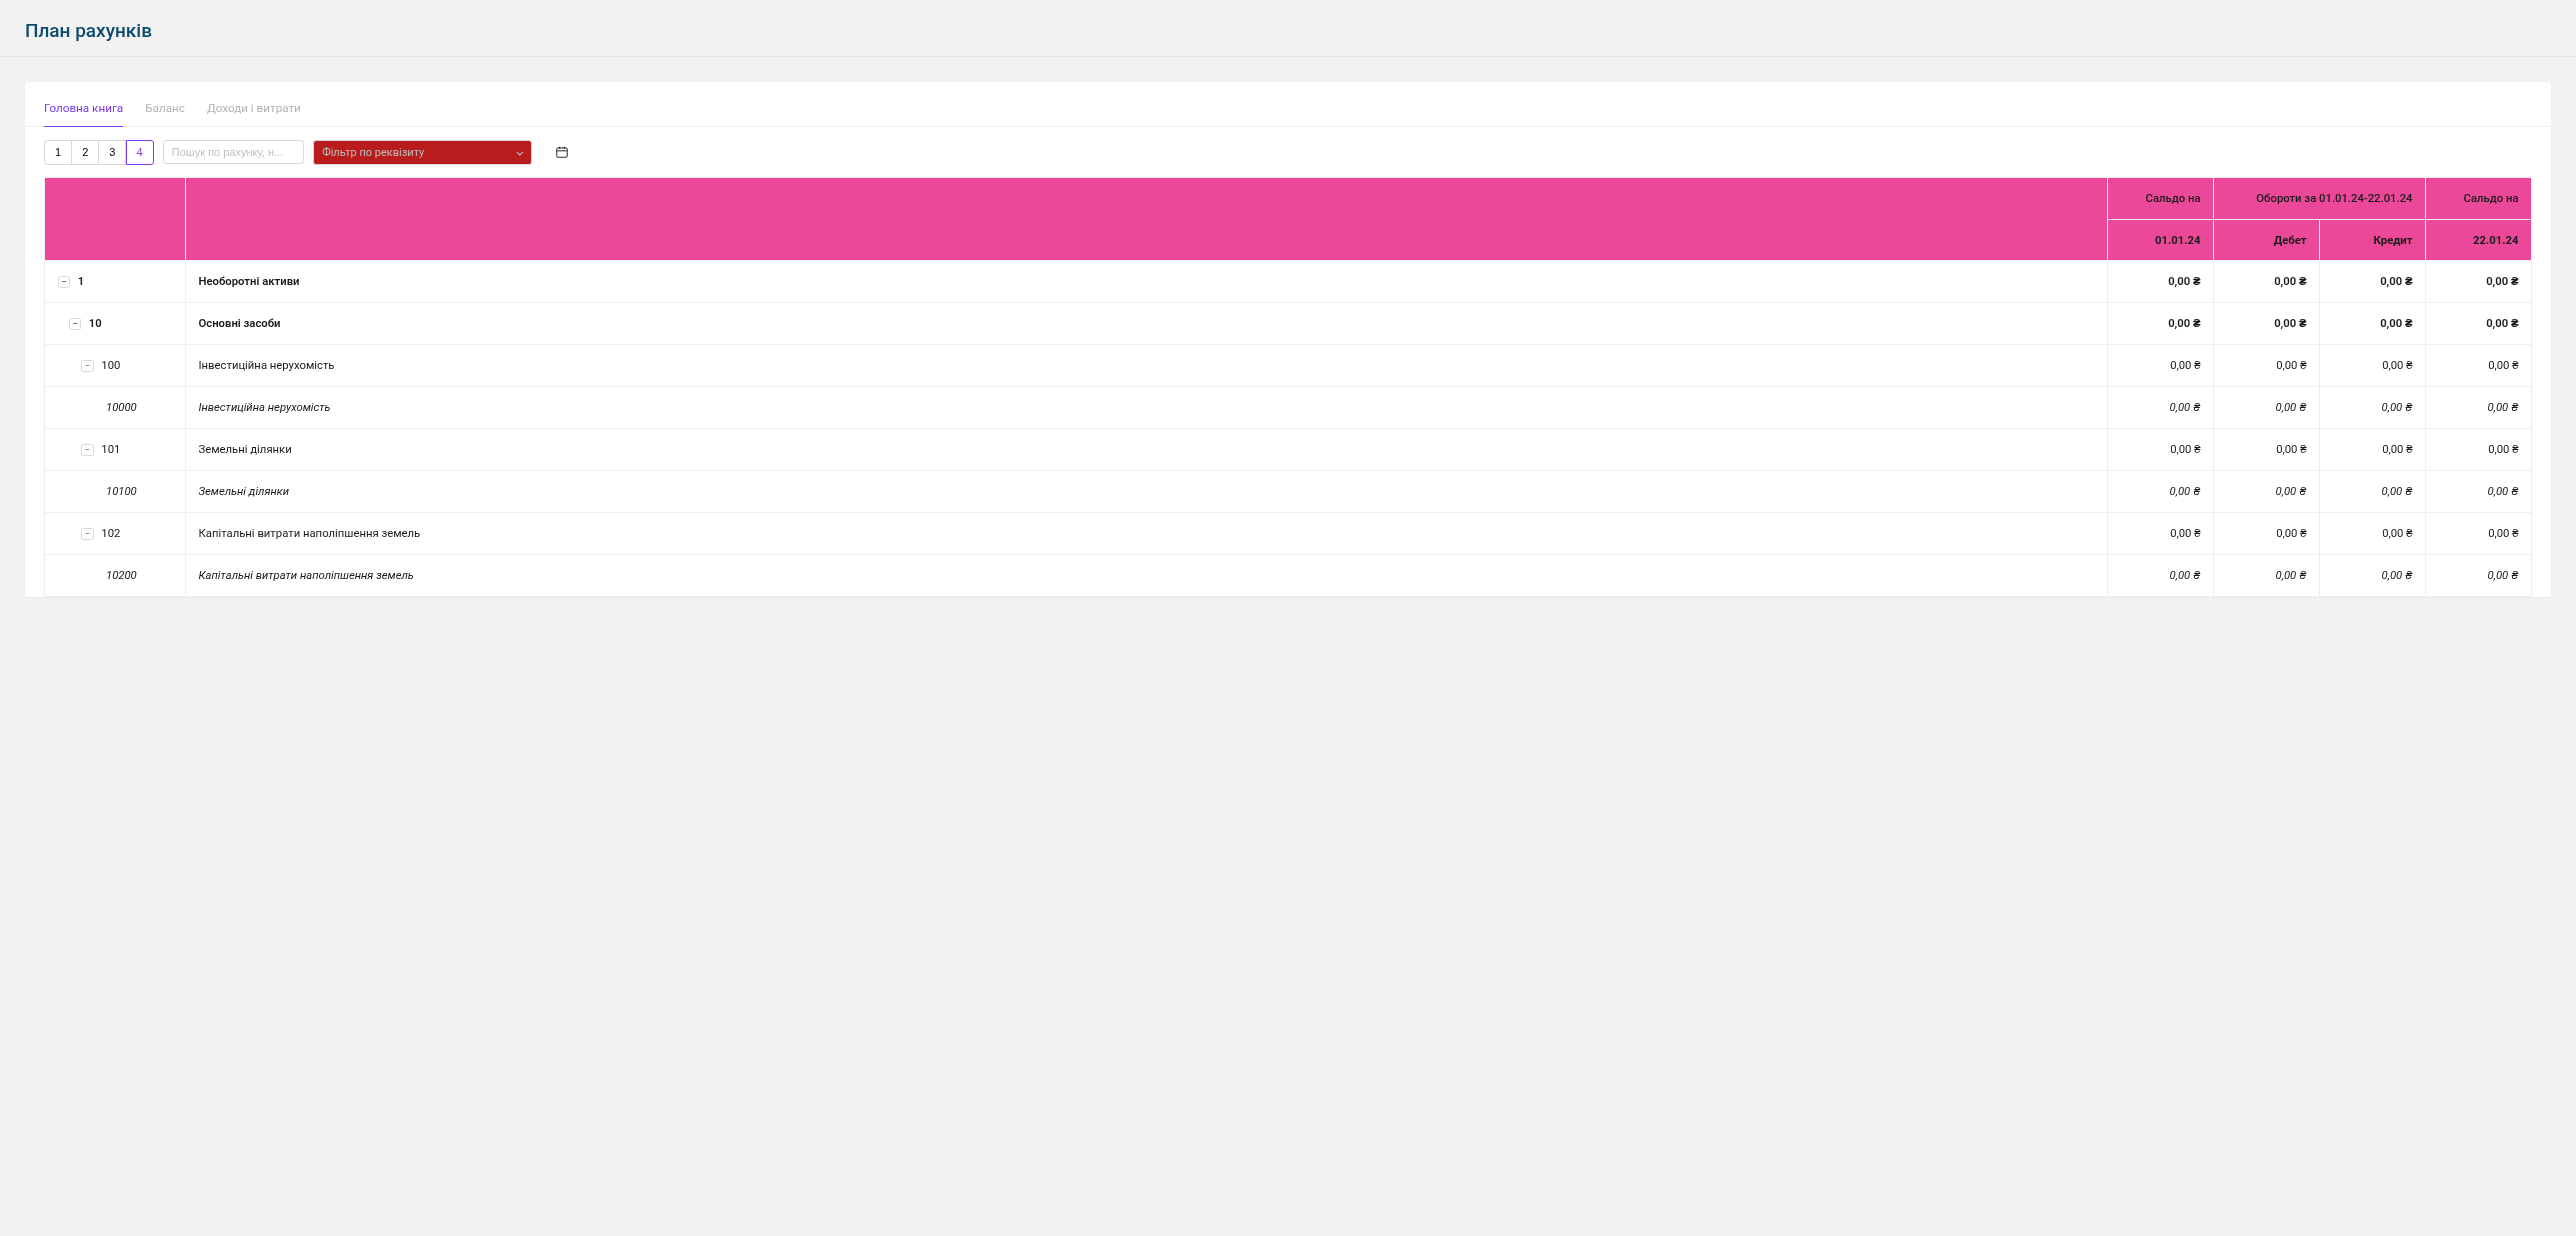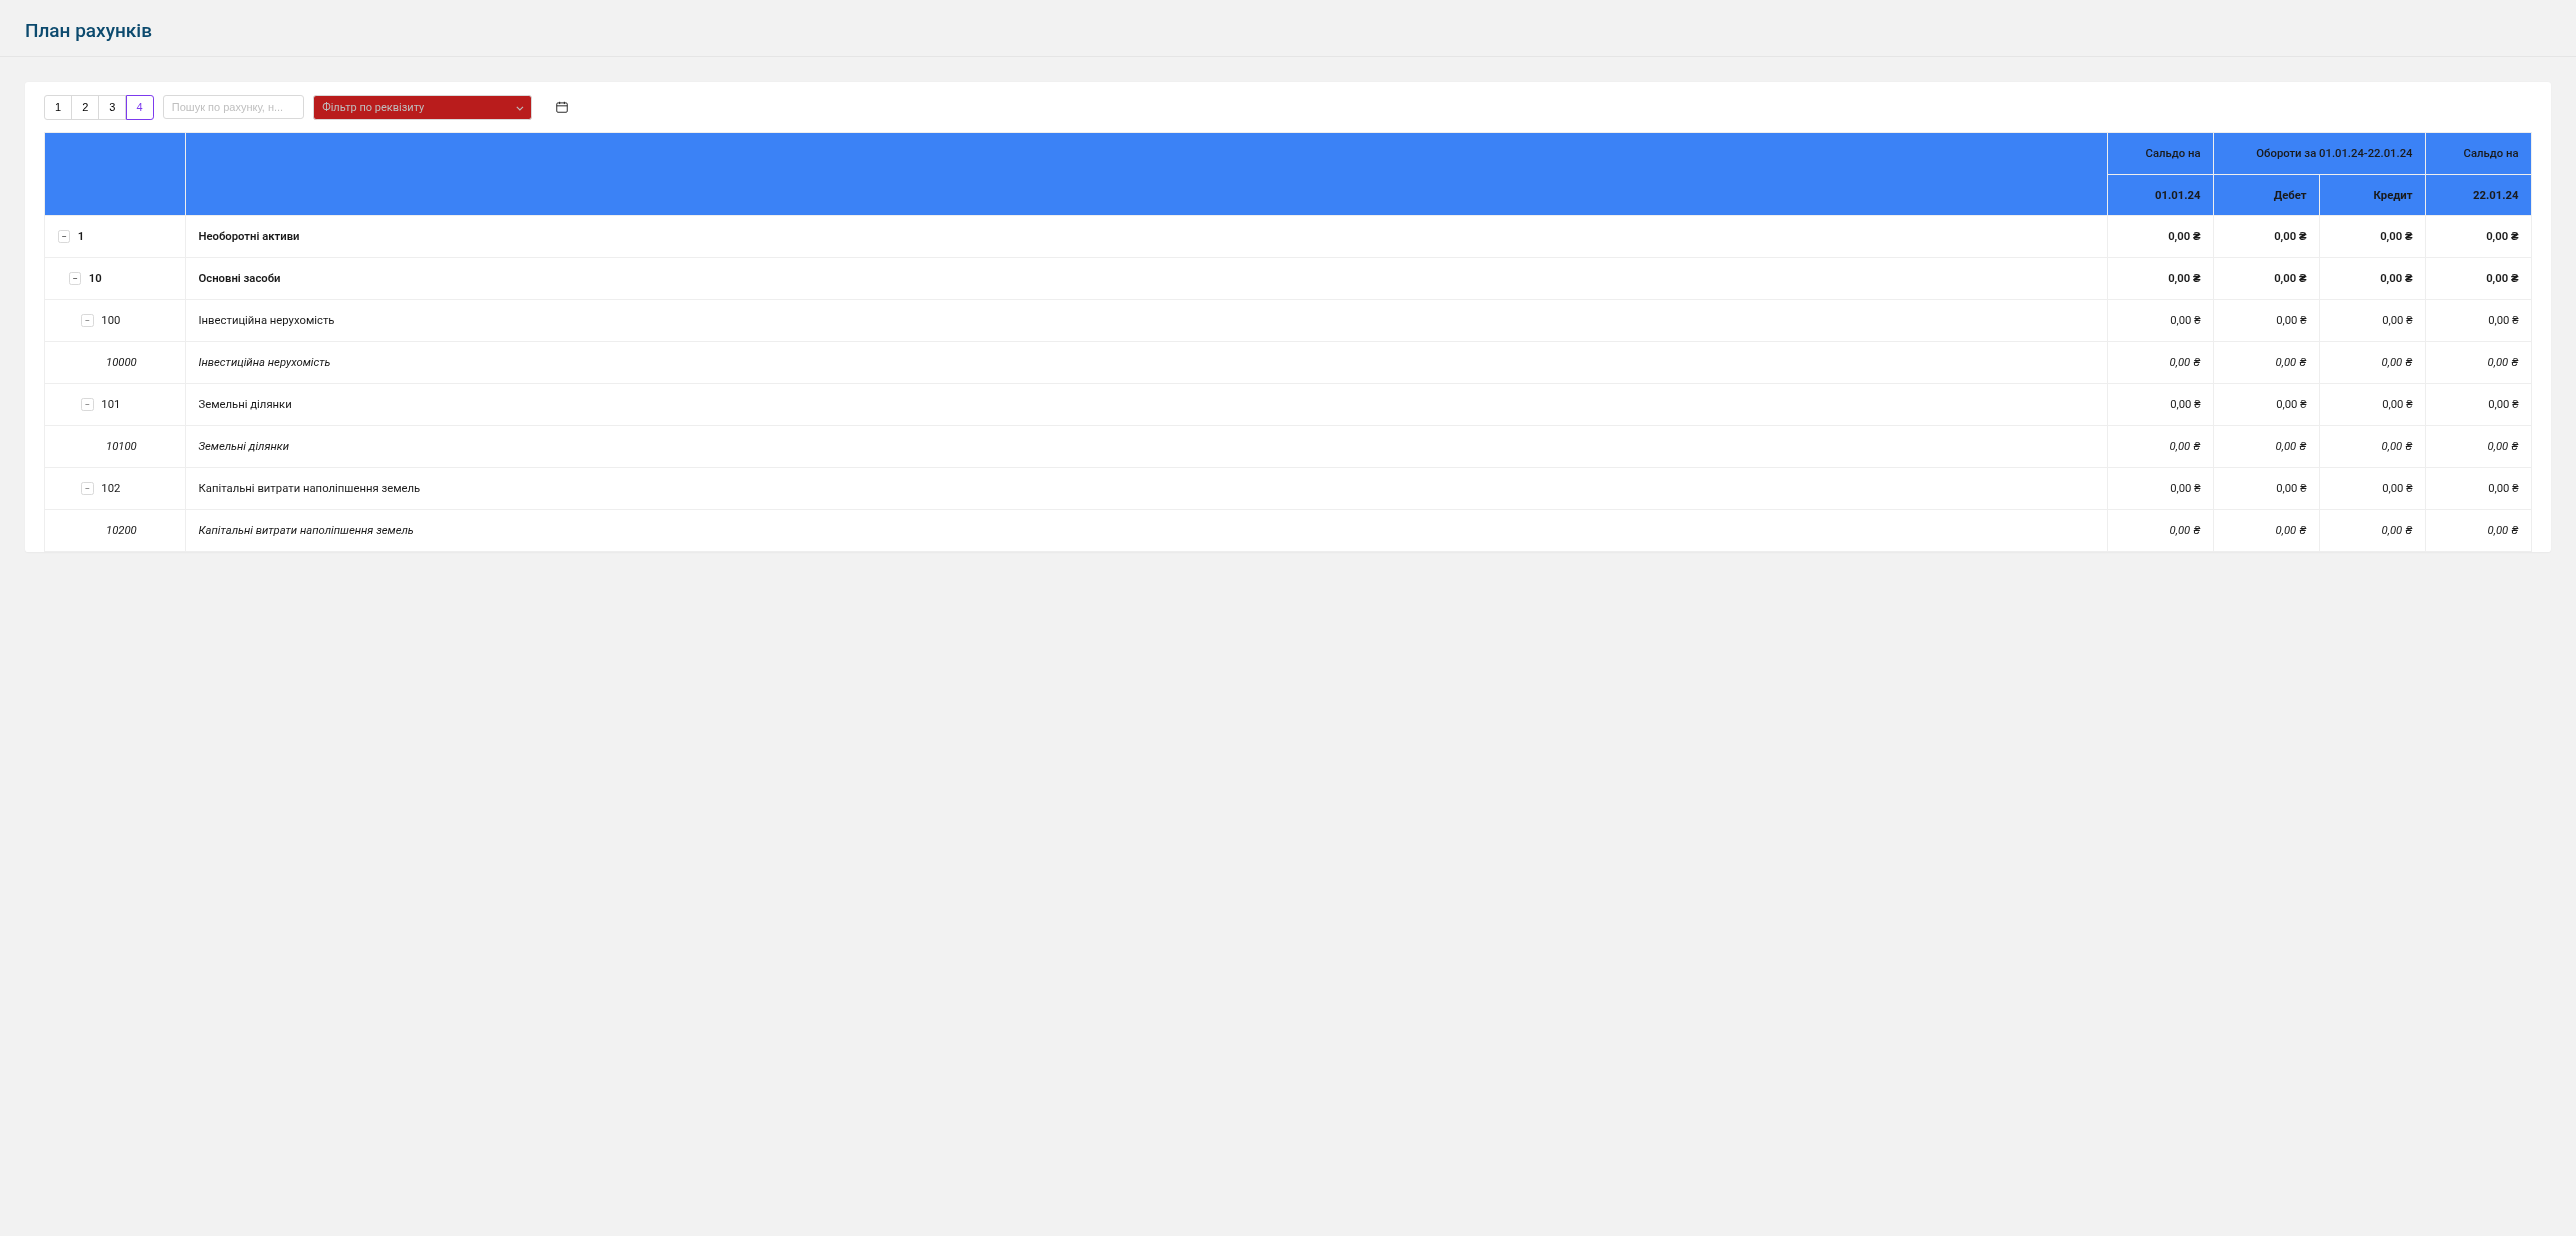--- a/index.html
+++ b/index.html
@@ -120,21 +120,21 @@
   .ledger th, .ledger td {
     border: 0.8px solid #eee;
     padding: 0 12.5px;
     height: 42px;
     text-align: right;
     font-size: 11.3px;
   }
   .ledger th {
     font-weight: 500;
     color: #1a1a1a;
-    background: #3b82f6;
+    background: #ec4899;
   }
   .ledger th.group-header { height: 42px; }
   .ledger th.sub-header { height: 41px; font-weight: bold; }
   .ledger .code-cell {
     text-align: left;
     width: 141px;
   }
   .ledger .name-cell {
     text-align: left;
   }
@@ -169,20 +169,25 @@
 </head>
 <body>
 
 <div class="page-header">
   <h1 class="page-title">План рахунків</h1>
 </div>
 
 <div class="content-wrapper">
   <div class="card">
 
+    <div class="tabs" id="tabs">
+        <div class="tab active">Головна книга</div>
+        <div class="tab">Баланс</div>
+        <div class="tab">Доходи і витрати</div>
+      </div>
 
     <div class="toolbar">
       <div class="level-buttons" id="level-buttons">
           <button class="level-btn">1</button>
           <button class="level-btn">2</button>
           <button class="level-btn">3</button>
           <button class="level-btn active">4</button>
         </div>
       <input class="search-input" placeholder="Пошук по рахунку, н..." style="">
       <div class="filter-select">

